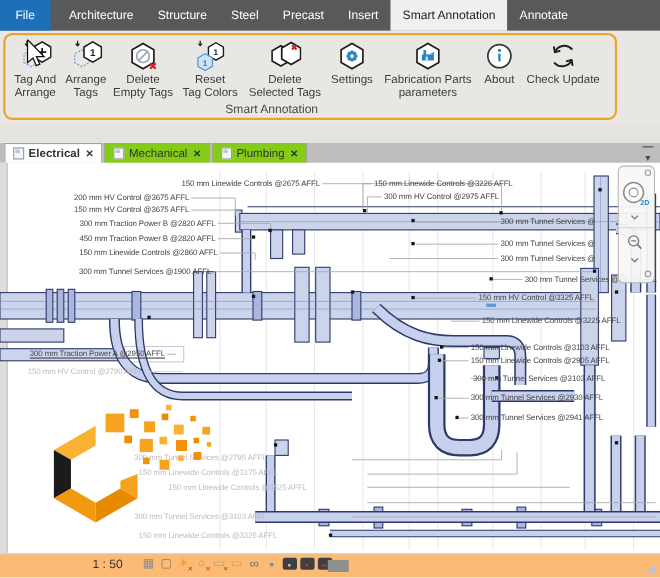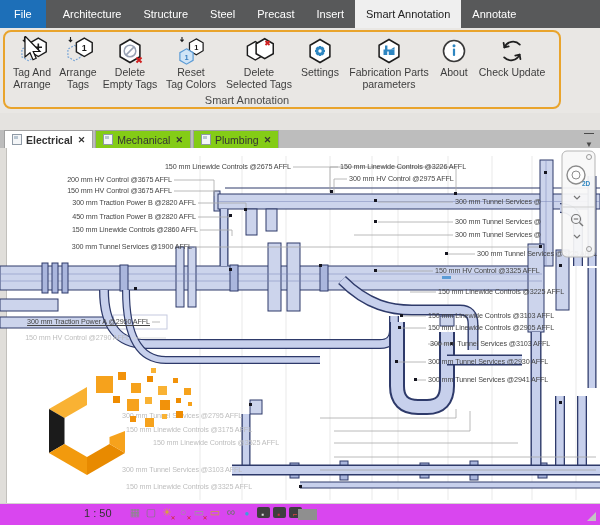--- a/index.html
+++ b/index.html
@@ -42,21 +42,21 @@
   .canvas{position:absolute;left:0;top:148px;width:600px;height:355px;background:#fff;overflow:hidden;}
   .canvas-edge{position:absolute;left:0;top:0;width:7px;height:355px;background:#e0deda;border-right:1px solid #c2c0bc;}
   .draw{position:absolute;left:0;top:0;z-index:1;}
   .labels{position:absolute;left:0;top:0;width:600px;height:355px;z-index:2;}
   .clabel{position:absolute;font-size:7.2px;line-height:8px;color:#454545;white-space:nowrap;letter-spacing:-0.1px;}
   .clabel.faded{color:#bdbdbd;}
   .logo{position:absolute;left:0;top:0;z-index:3;pointer-events:none;}
   .navbar{position:absolute;right:3px;top:2px;z-index:4;}
 
   
-  .bottombar{position:absolute;left:0;top:503px;width:600px;height:22px;background:#d946ef;
+  .bottombar{position:absolute;left:0;top:503px;width:600px;height:22px;background:#fdba74;
     border-top:1px solid #d5d3d0;}
   .viewbar{position:absolute;left:84px;top:2px;display:flex;align-items:center;gap:3px;font-size:11px;color:#333;}
   .scale{margin-right:14px;}
   .vicon{width:13px;height:13px;display:inline-block;position:relative;text-align:center;
     font-size:11px;line-height:13px;color:#8a8a8a;}
   .ic-detail-level::before{content:"▦";}
   .ic-visual-style::before{content:"▢";color:#7c7c7c;}
   .ic-sun-path::before{content:"☀";color:#d9a33c;}
   .ic-sun-path::after,.ic-shadows::after,.ic-crop-view::after{content:"✕";position:absolute;right:-2px;bottom:-2px;
     font-size:6px;color:#cf2b2b;line-height:6px;}

